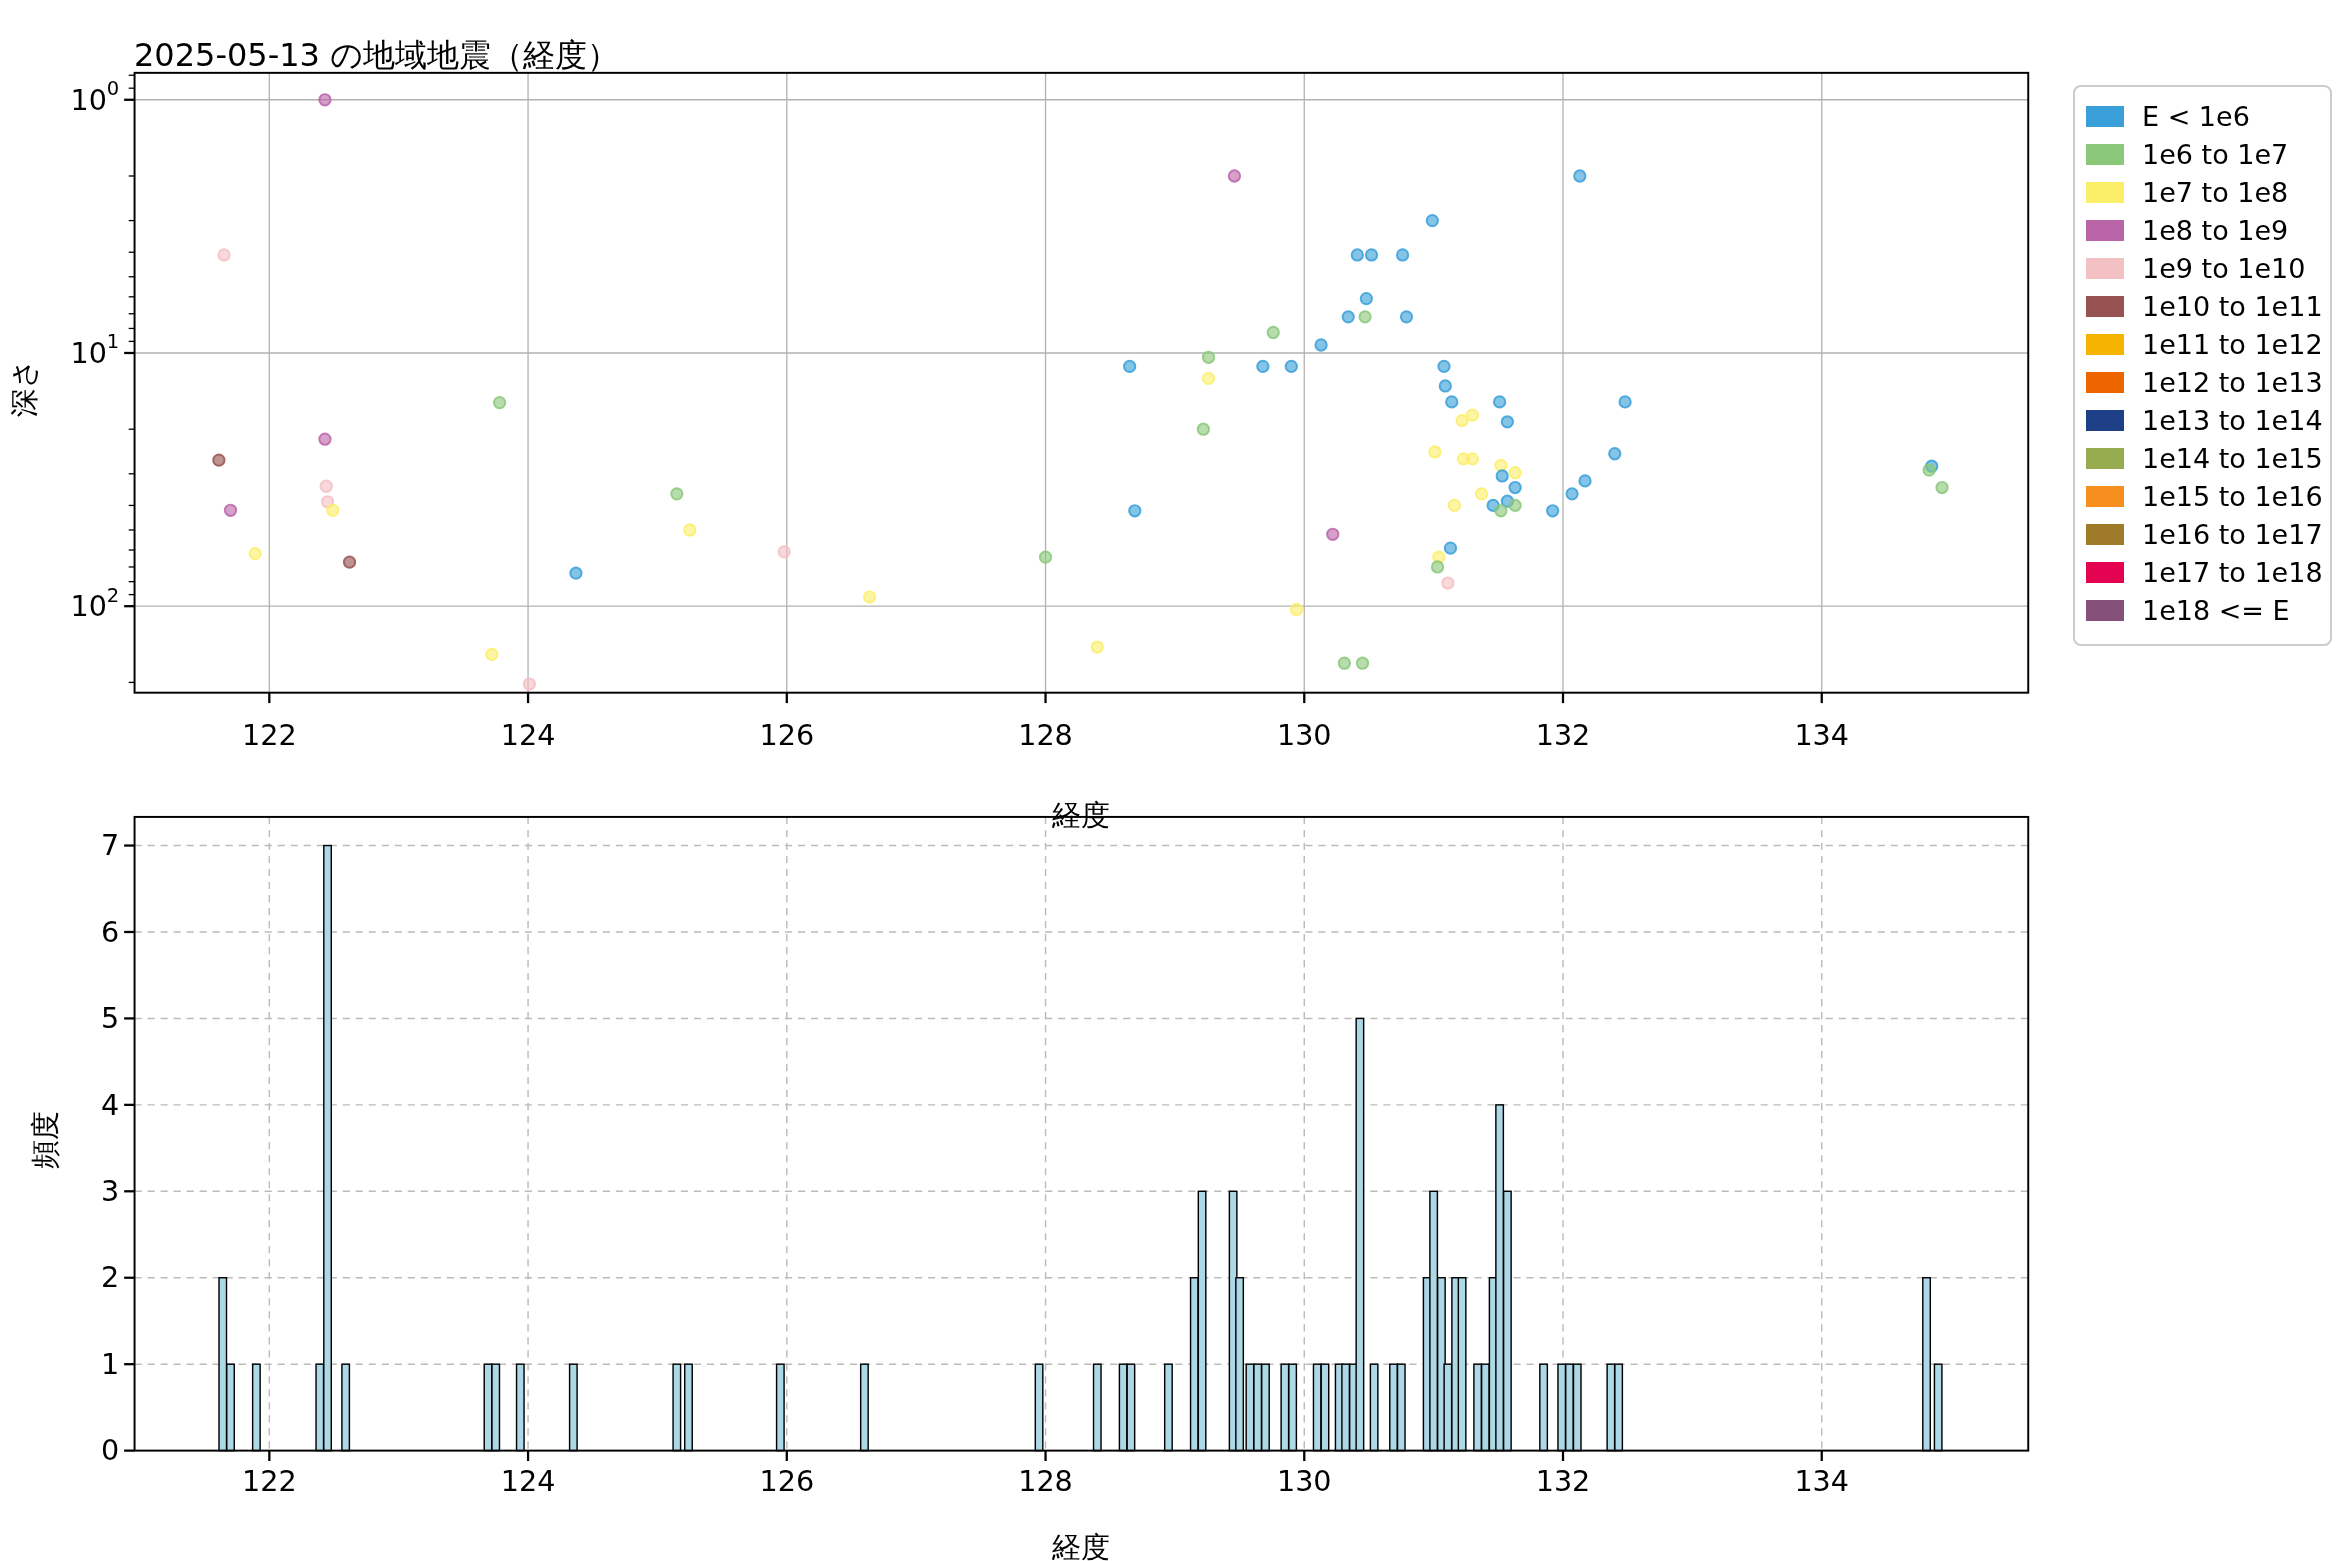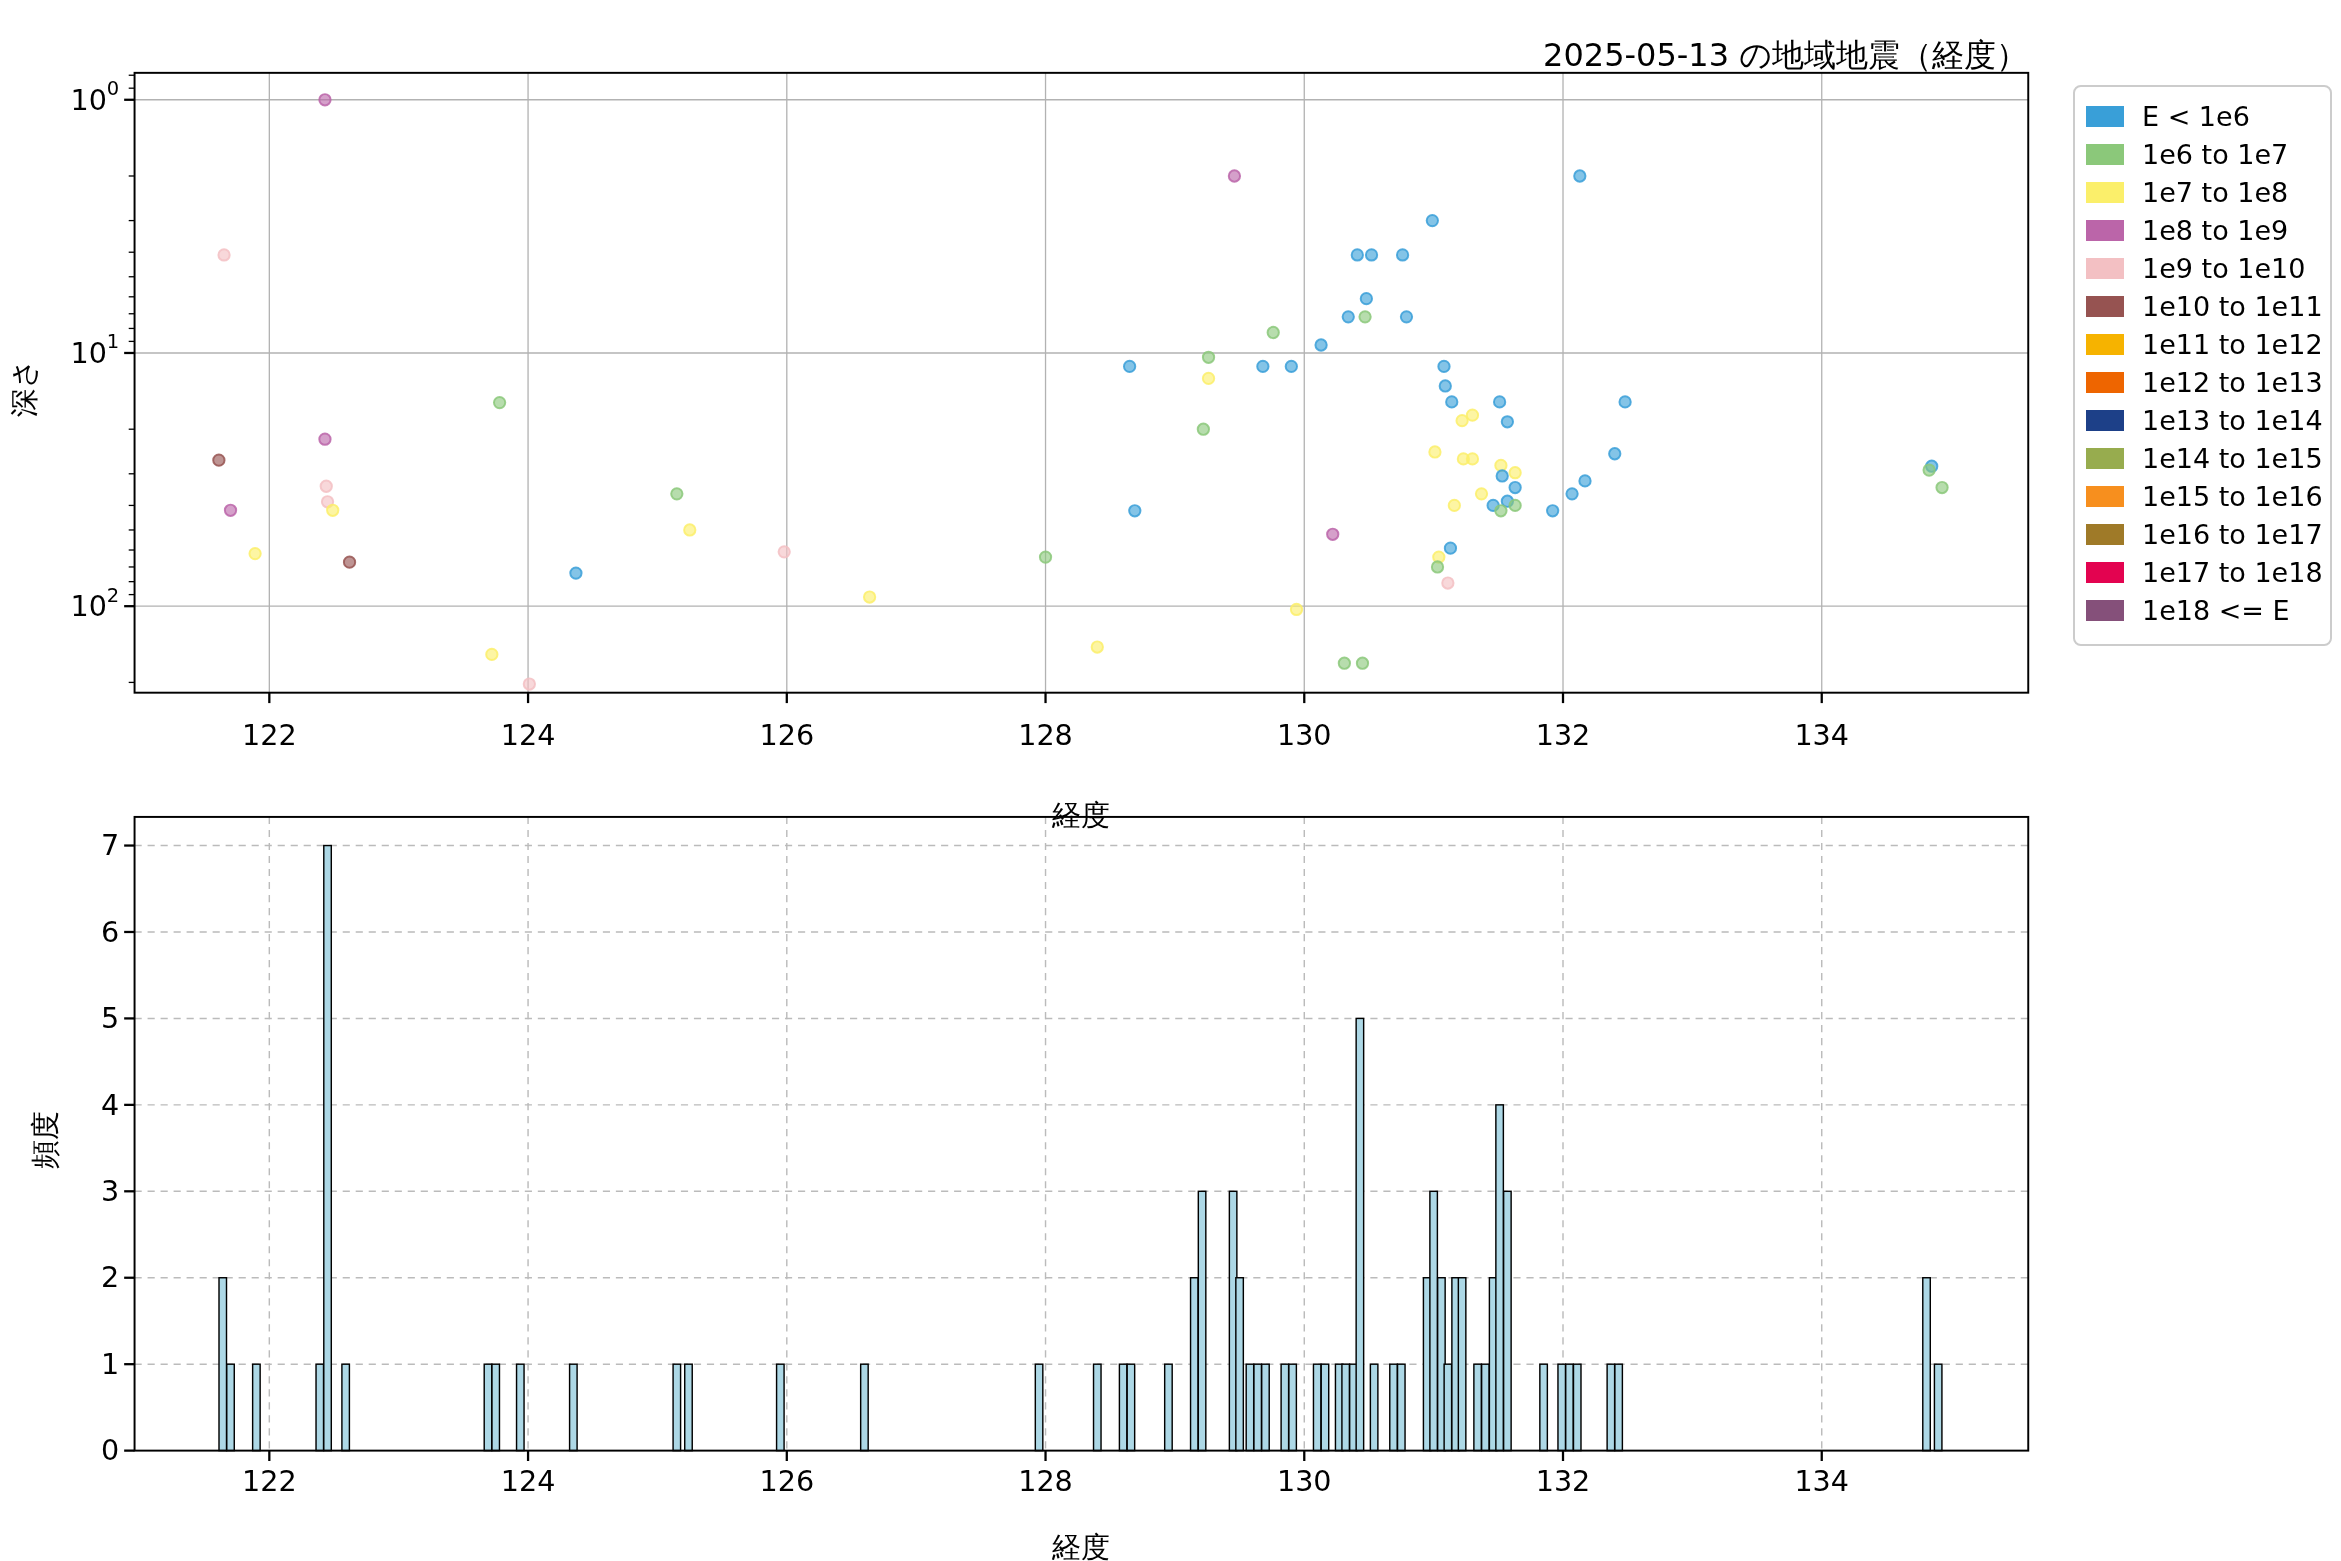--- a/index.html
+++ b/index.html
@@ -5,21 +5,21 @@
   html,body{margin:0;padding:0;background:#ffffff;}
   .figure{
     position:relative;
     width:2342px;height:1561px;
     background:#ffffff;
     font-family:"DejaVu Sans","Liberation Sans",sans-serif;
     overflow:hidden;
   }
   .chart-title{
     position:absolute;left:134px;width:1894px;top:34px;
-    text-align:right;font-size:32px;color:#000;white-space:nowrap;
+    text-align:left;font-size:32px;color:#000;white-space:nowrap;
   }
   .axis-label{position:absolute;font-size:29px;color:#000;white-space:nowrap;}
   .xlabel-top{left:134px;width:1894px;top:796px;text-align:center;}
   .xlabel-bottom{left:134px;width:1894px;top:1528px;text-align:center;}
   .ylabel-top{left:-138px;top:368px;width:325px;text-align:center;transform:rotate(-90deg);}
   .ylabel-bottom{left:-117px;top:1120px;width:325px;text-align:center;transform:rotate(-90deg);}
   svg.plot{position:absolute;left:0;top:0;}
   .legend-box{
     position:absolute;left:2073px;top:85px;width:259px;height:561px;
     background:#ffffff;border:2px solid #cccccc;border-radius:7.8px;

